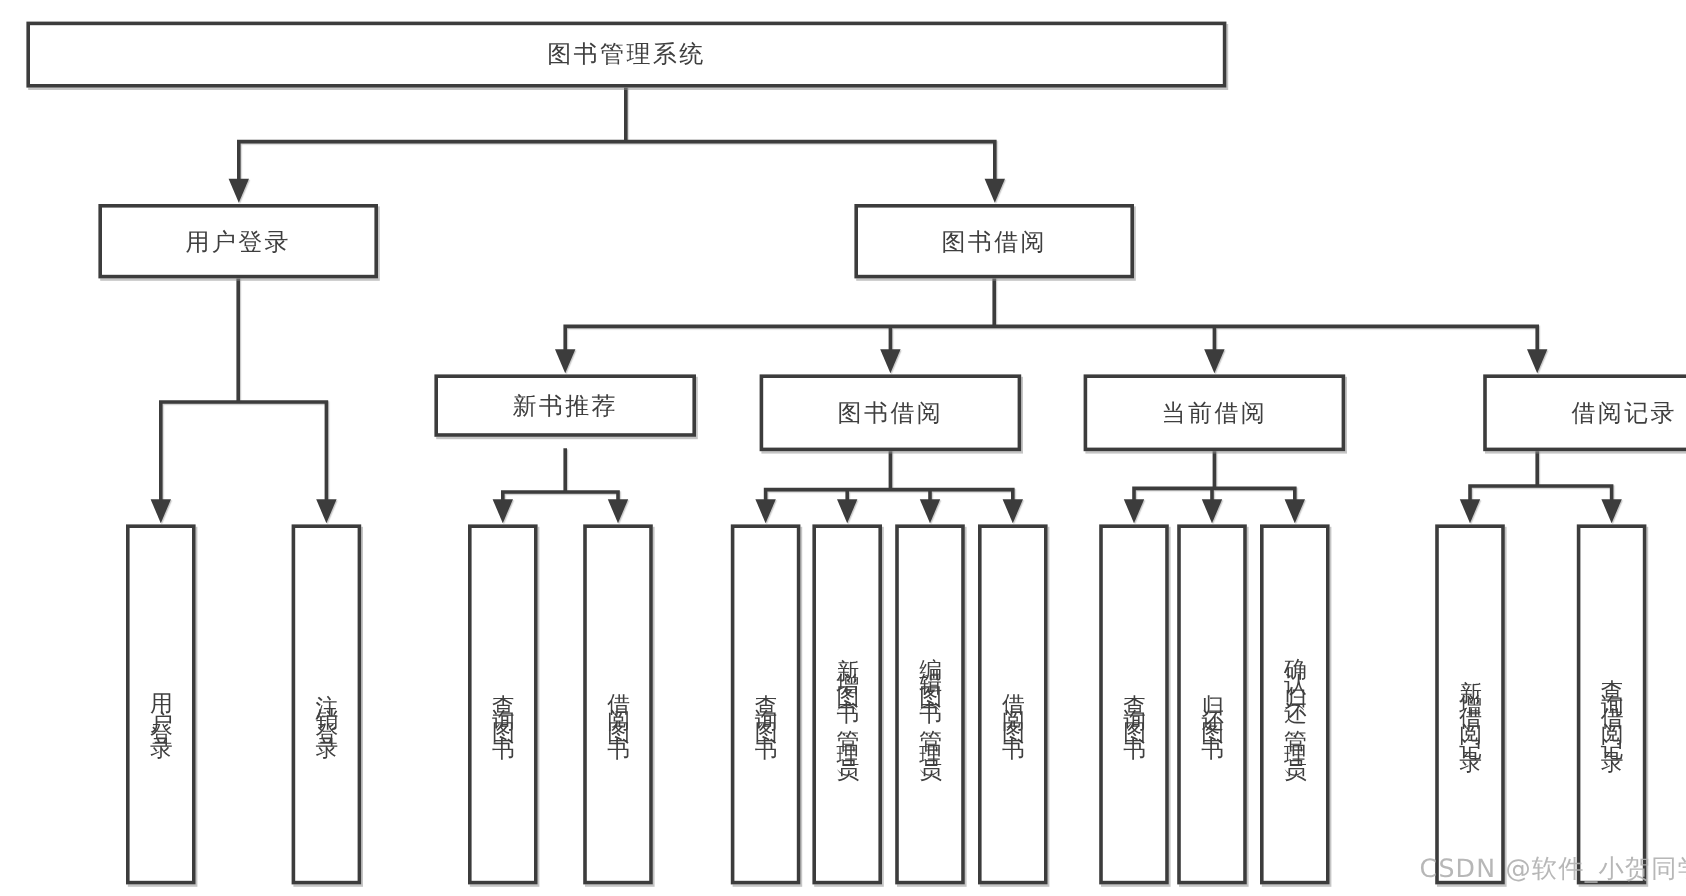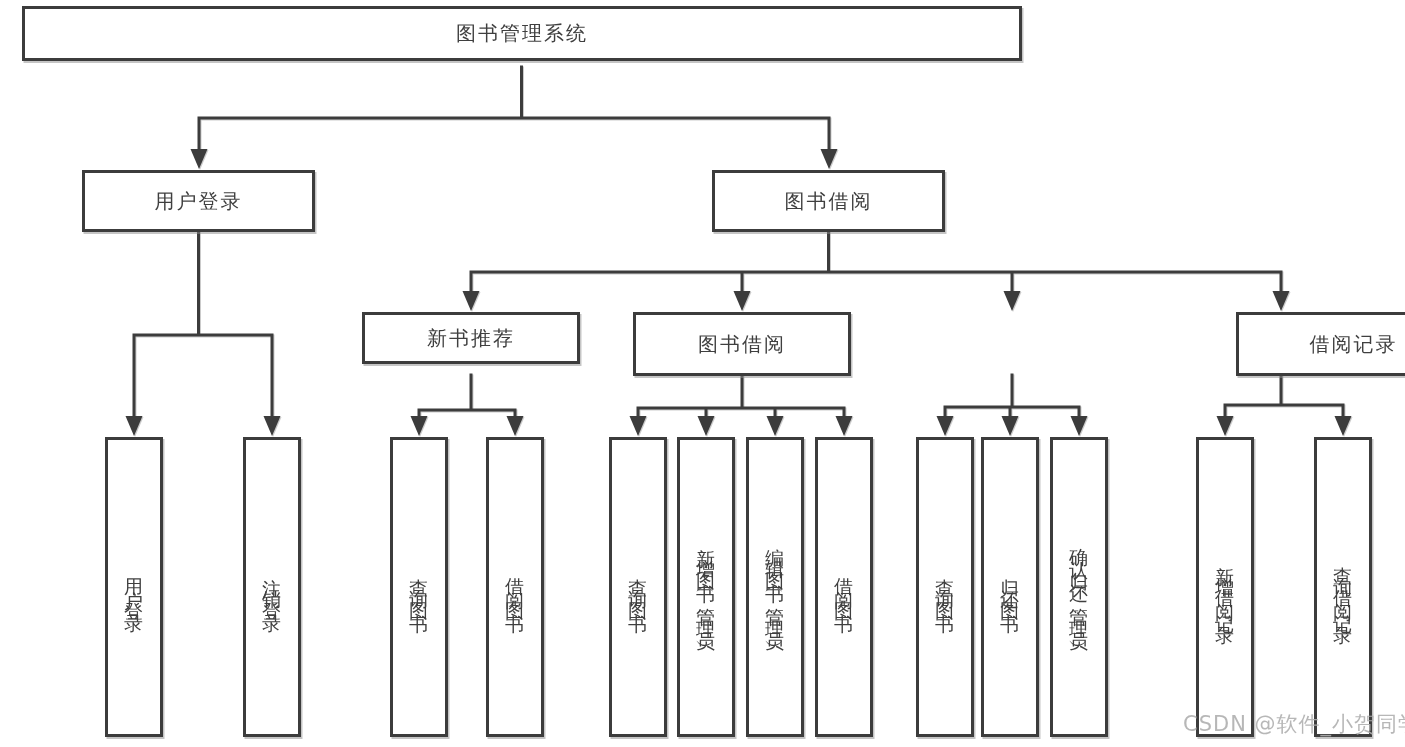--- a/index.html
+++ b/index.html
@@ -68,27 +68,28 @@
       <polygon points="766.5,416 783.5,416 775,436"></polygon>
       <polygon points="835.5,416 852.5,416 844,436"></polygon>
       <polygon points="936.5,416 953.5,416 945,436"></polygon>
       <polygon points="1001.5,416 1018.5,416 1010,436"></polygon>
       <polygon points="1070.5,416 1087.5,416 1079,436"></polygon>
       <polygon points="1216.5,416 1233.5,416 1225,436"></polygon>
       <polygon points="1334.5,416 1351.5,416 1343,436"></polygon>
     </g>
   </svg>
 
-  <div class="box h" style="left:22px; top:6px; width:1000px; height:55px;">图书管理系统</div>
+  <div class="box h" style="left:22px; top:18px; width:1000px; height:55px;">图书管理系统</div>
 
   <div class="box h" style="left:82px; top:170px; width:233px; height:62px;">用户登录</div>
   <div class="box h" style="left:712px; top:170px; width:233px; height:62px;">图书借阅</div>
 
   <div class="box h" style="left:362px; top:312px; width:218px; height:52px;">新书推荐</div>
   <div class="box h" style="left:633px; top:312px; width:218px; height:64px;">图书借阅</div>
+  <div class="box h" style="left:903px; top:312px; width:218px; height:64px;">当前借阅</div>
   <div class="box h" style="left:1236px; top:312px; width:218px; height:64px;padding-left:17px;">借阅记录</div>
 
   <div class="box v" style="left:105px; top:437px; width:58px; height:300px;">用户登录</div>
   <div class="box v" style="left:243px; top:437px; width:58px; height:300px;">注销登录</div>
 
   <div class="box v" style="left:390px; top:437px; width:58px; height:300px;">查询图书</div>
   <div class="box v" style="left:486px; top:437px; width:58px; height:300px;">借阅图书</div>
 
   <div class="box v" style="left:609px; top:437px; width:58px; height:300px;">查询图书</div>
   <div class="box v" style="left:677px; top:437px; width:58px; height:300px;">新增图书（管理员）</div>

